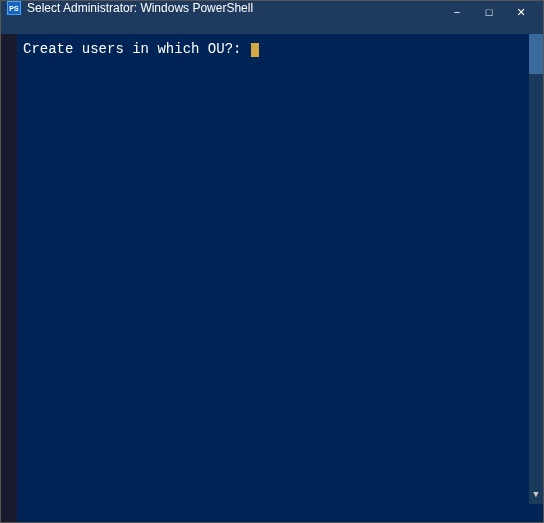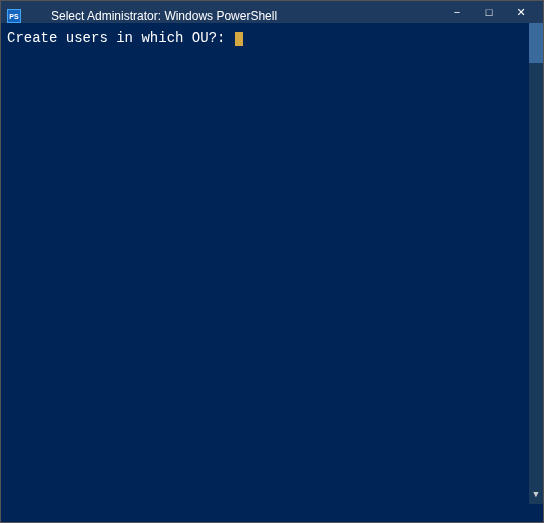--- a/index.html
+++ b/index.html
@@ -18,28 +18,27 @@
 
     .window {
       width: 544px;
       height: 523px;
       display: flex;
       flex-direction: column;
       border: 1px solid #555;
     }
 
     .titlebar {
-      height: 22px;
+      height: 33px;
       background: #1e3a5f;
       display: flex;
-      align-items: flex-end;
+      align-items: flex-start;
       padding: 0 6px;
       flex-shrink: 0;
       user-select: none;
-      gap: 24px;
     }
 
     .titlebar-icon {
       width: 14px;
       height: 14px;
       margin-right: 6px;
       display: flex;
       align-items: center;
       justify-content: center;
       flex-shrink: 0;
@@ -86,20 +85,21 @@
       background: transparent;
       border: none;
     }
 
     .console-body {
       flex: 1;
       background: #012456;
       padding: 4px 2px;
       overflow: hidden;
       position: relative;
+      margin-left: 16px;
     }
 
     .console-text {
       color: #ffffff;
       font-family: 'Courier New', Courier, monospace;
       font-size: 14px;
       line-height: 1.3;
       white-space: pre;
       padding: 2px 4px;
     }

